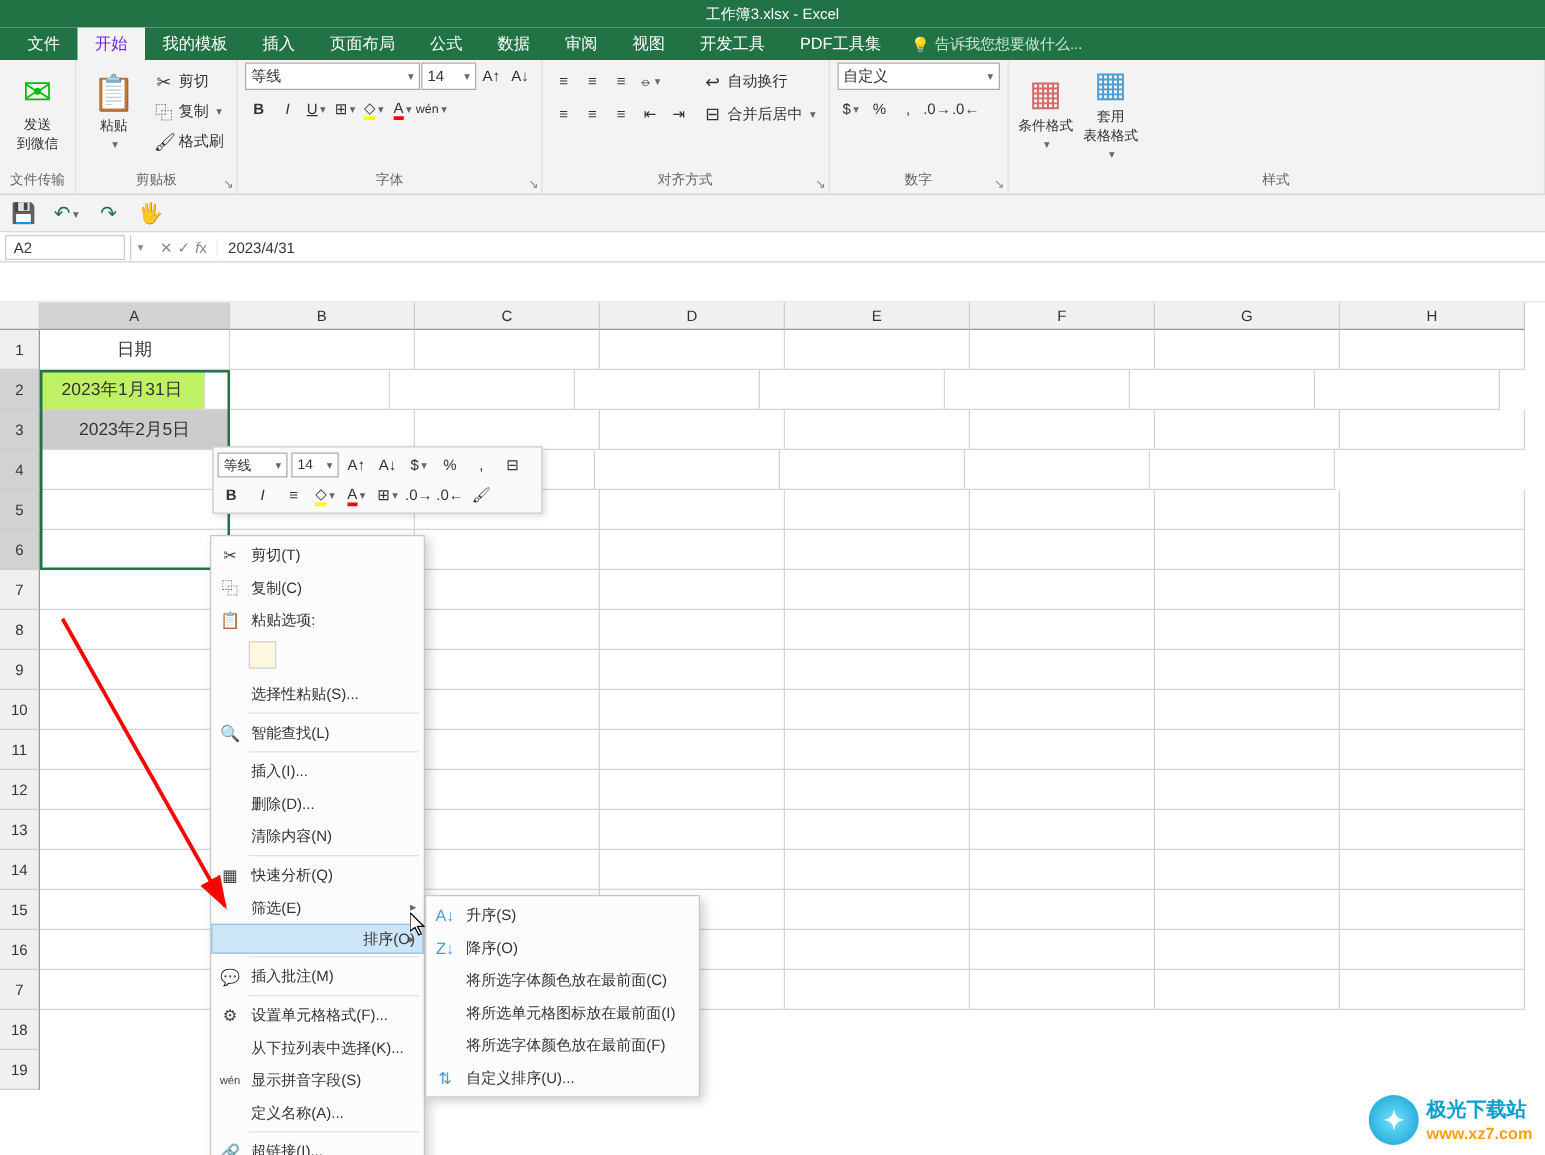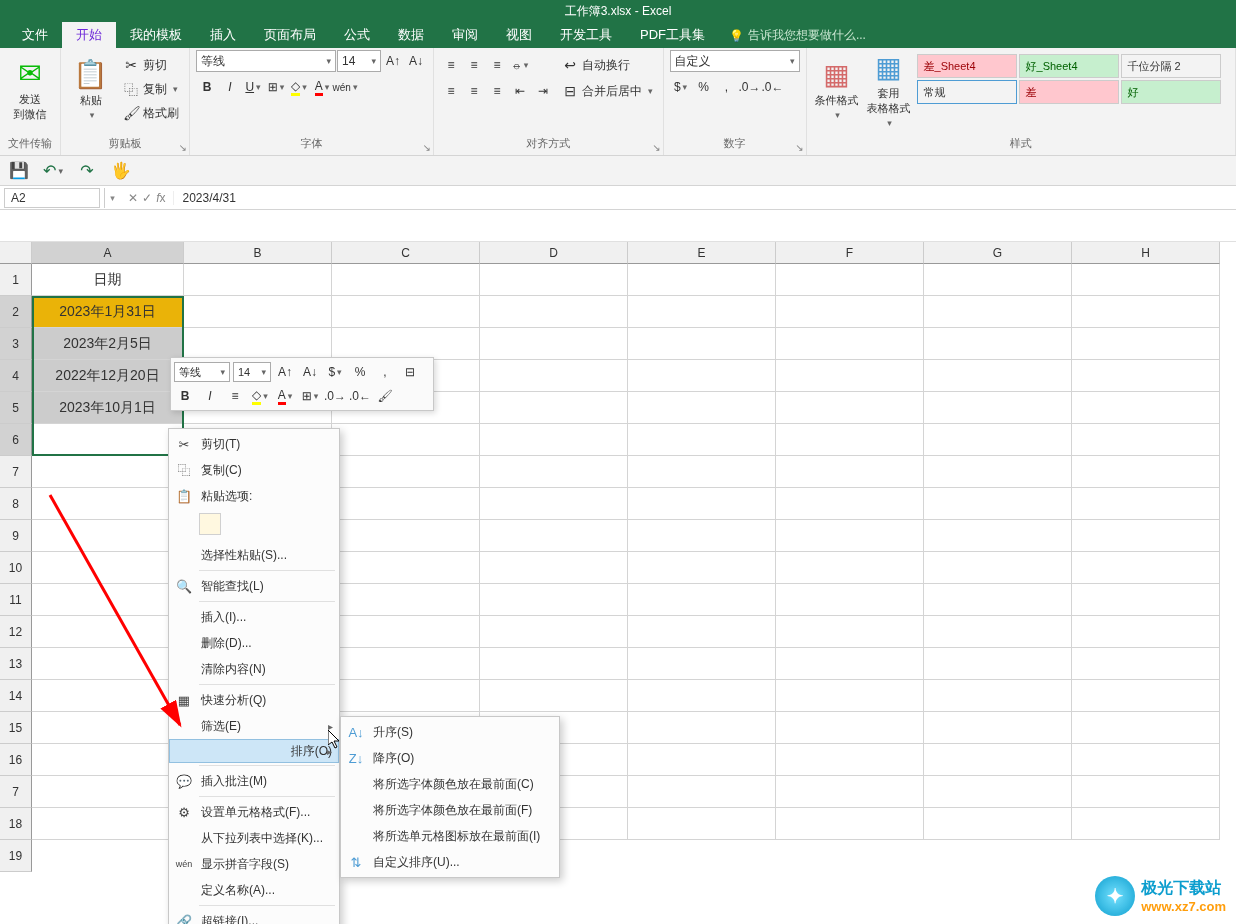--- a/index.html
+++ b/index.html
@@ -258,28 +258,20 @@
       <div class="big-btn">
         <span class="ic" style="color:#d46a6a">▦</span>
         <span>条件格式</span>
           <span class="drop">▾</span>
       </div>
       <div class="big-btn">
         <span class="ic" style="color:#4e9cd4">▦</span>
         <span style="white-space:pre;text-align:center">套用
 表格格式</span>
           <span class="drop">▾</span>
-      </div>
-      <div class="style-gallery">
-        <div class="style-cell style-bad">差_Sheet4</div>
-        <div class="style-cell style-good">好_Sheet4</div>
-        <div class="style-cell">千位分隔 2</div>
-        <div class="style-cell" style="border:1px solid #4e9cd4">常规</div>
-        <div class="style-cell style-bad">差</div>
-        <div class="style-cell style-good">好</div>
       </div>
     </div>
     <div class="ribbon-group-label">样式</div>
   </div>
 </div>
 
 <div class="qat">
   <div class="sq">
       <span>💾</span>
     </div>
@@ -350,51 +342,40 @@
         <div class="cell" style="width: 152px;">日期</div>
         <div class="cell" style="width: 148px;"></div>
         <div class="cell" style="width: 148px;"></div>
         <div class="cell" style="width: 148px;"></div>
         <div class="cell" style="width: 148px;"></div>
         <div class="cell" style="width: 148px;"></div>
         <div class="cell" style="width: 148px;"></div>
         <div class="cell" style="width: 148px;"></div>
       </div>
       <div class="cell-row">
-        <div class="cell sel" style="width: 152px; background: #eab308;">2023年1月31日</div>
+        <div class="cell sel" style="width: 132px; background: #bef264;">2023年1月31日</div>
         <div class="cell" style="width: 148px;"></div>
         <div class="cell" style="width: 148px;"></div>
         <div class="cell" style="width: 148px;"></div>
         <div class="cell" style="width: 148px;"></div>
         <div class="cell" style="width: 148px;"></div>
         <div class="cell" style="width: 148px;"></div>
         <div class="cell" style="width: 148px;"></div>
       </div>
       <div class="cell-row">
         <div class="cell sel" style="width: 152px;">2023年2月5日</div>
         <div class="cell" style="width: 148px;"></div>
         <div class="cell" style="width: 148px;"></div>
         <div class="cell" style="width: 148px;"></div>
         <div class="cell" style="width: 148px;"></div>
         <div class="cell" style="width: 148px;"></div>
         <div class="cell" style="width: 148px;"></div>
         <div class="cell" style="width: 148px;"></div>
       </div>
       <div class="cell-row">
-        <div class="cell sel" style="width: 152px;">2022年12月20日</div>
-        <div class="cell" style="width: 148px;"></div>
-        <div class="cell" style="width: 148px;"></div>
-        <div class="cell" style="width: 148px;"></div>
-        <div class="cell" style="width: 148px;"></div>
-        <div class="cell" style="width: 148px;"></div>
-        <div class="cell" style="width: 148px;"></div>
-        <div class="cell" style="width: 148px;"></div>
-      </div>
-      <div class="cell-row">
-        <div class="cell sel" style="width: 152px;">2023年10月1日</div>
         <div class="cell" style="width: 148px;"></div>
         <div class="cell" style="width: 148px;"></div>
         <div class="cell" style="width: 148px;"></div>
         <div class="cell" style="width: 148px;"></div>
         <div class="cell" style="width: 148px;"></div>
         <div class="cell" style="width: 148px;"></div>
         <div class="cell" style="width: 148px;"></div>
       </div>
       <div class="cell-row">
         <div class="cell" style="width: 152px;"></div>
@@ -658,25 +639,25 @@
   <div class="ctx-item">
       <span class="ic" style="color:#4e9cd4">Z↓</span>
       <span>降序(O)</span>
     </div>
   <div class="ctx-item">
       <span class="ic"></span>
       <span>将所选字体颜色放在最前面(C)</span>
     </div>
   <div class="ctx-item">
       <span class="ic"></span>
+      <span>将所选单元格图标放在最前面(I)</span>
+    </div>
+  <div class="ctx-item">
+      <span class="ic"></span>
       <span>将所选字体颜色放在最前面(F)</span>
-    </div>
-  <div class="ctx-item">
-      <span class="ic"></span>
-      <span>将所选单元格图标放在最前面(I)</span>
     </div>
   <div class="ctx-item">
       <span class="ic" style="color:#4e9cd4">⇅</span>
       <span>自定义排序(U)...</span>
     </div>
 </div>
 
 <svg class="arrow-annot" style="left:40px;top:485px" width="160" height="260">
   <defs>
       <marker id="ah" markerWidth="10" markerHeight="10" refX="8" refY="3" orient="auto">

